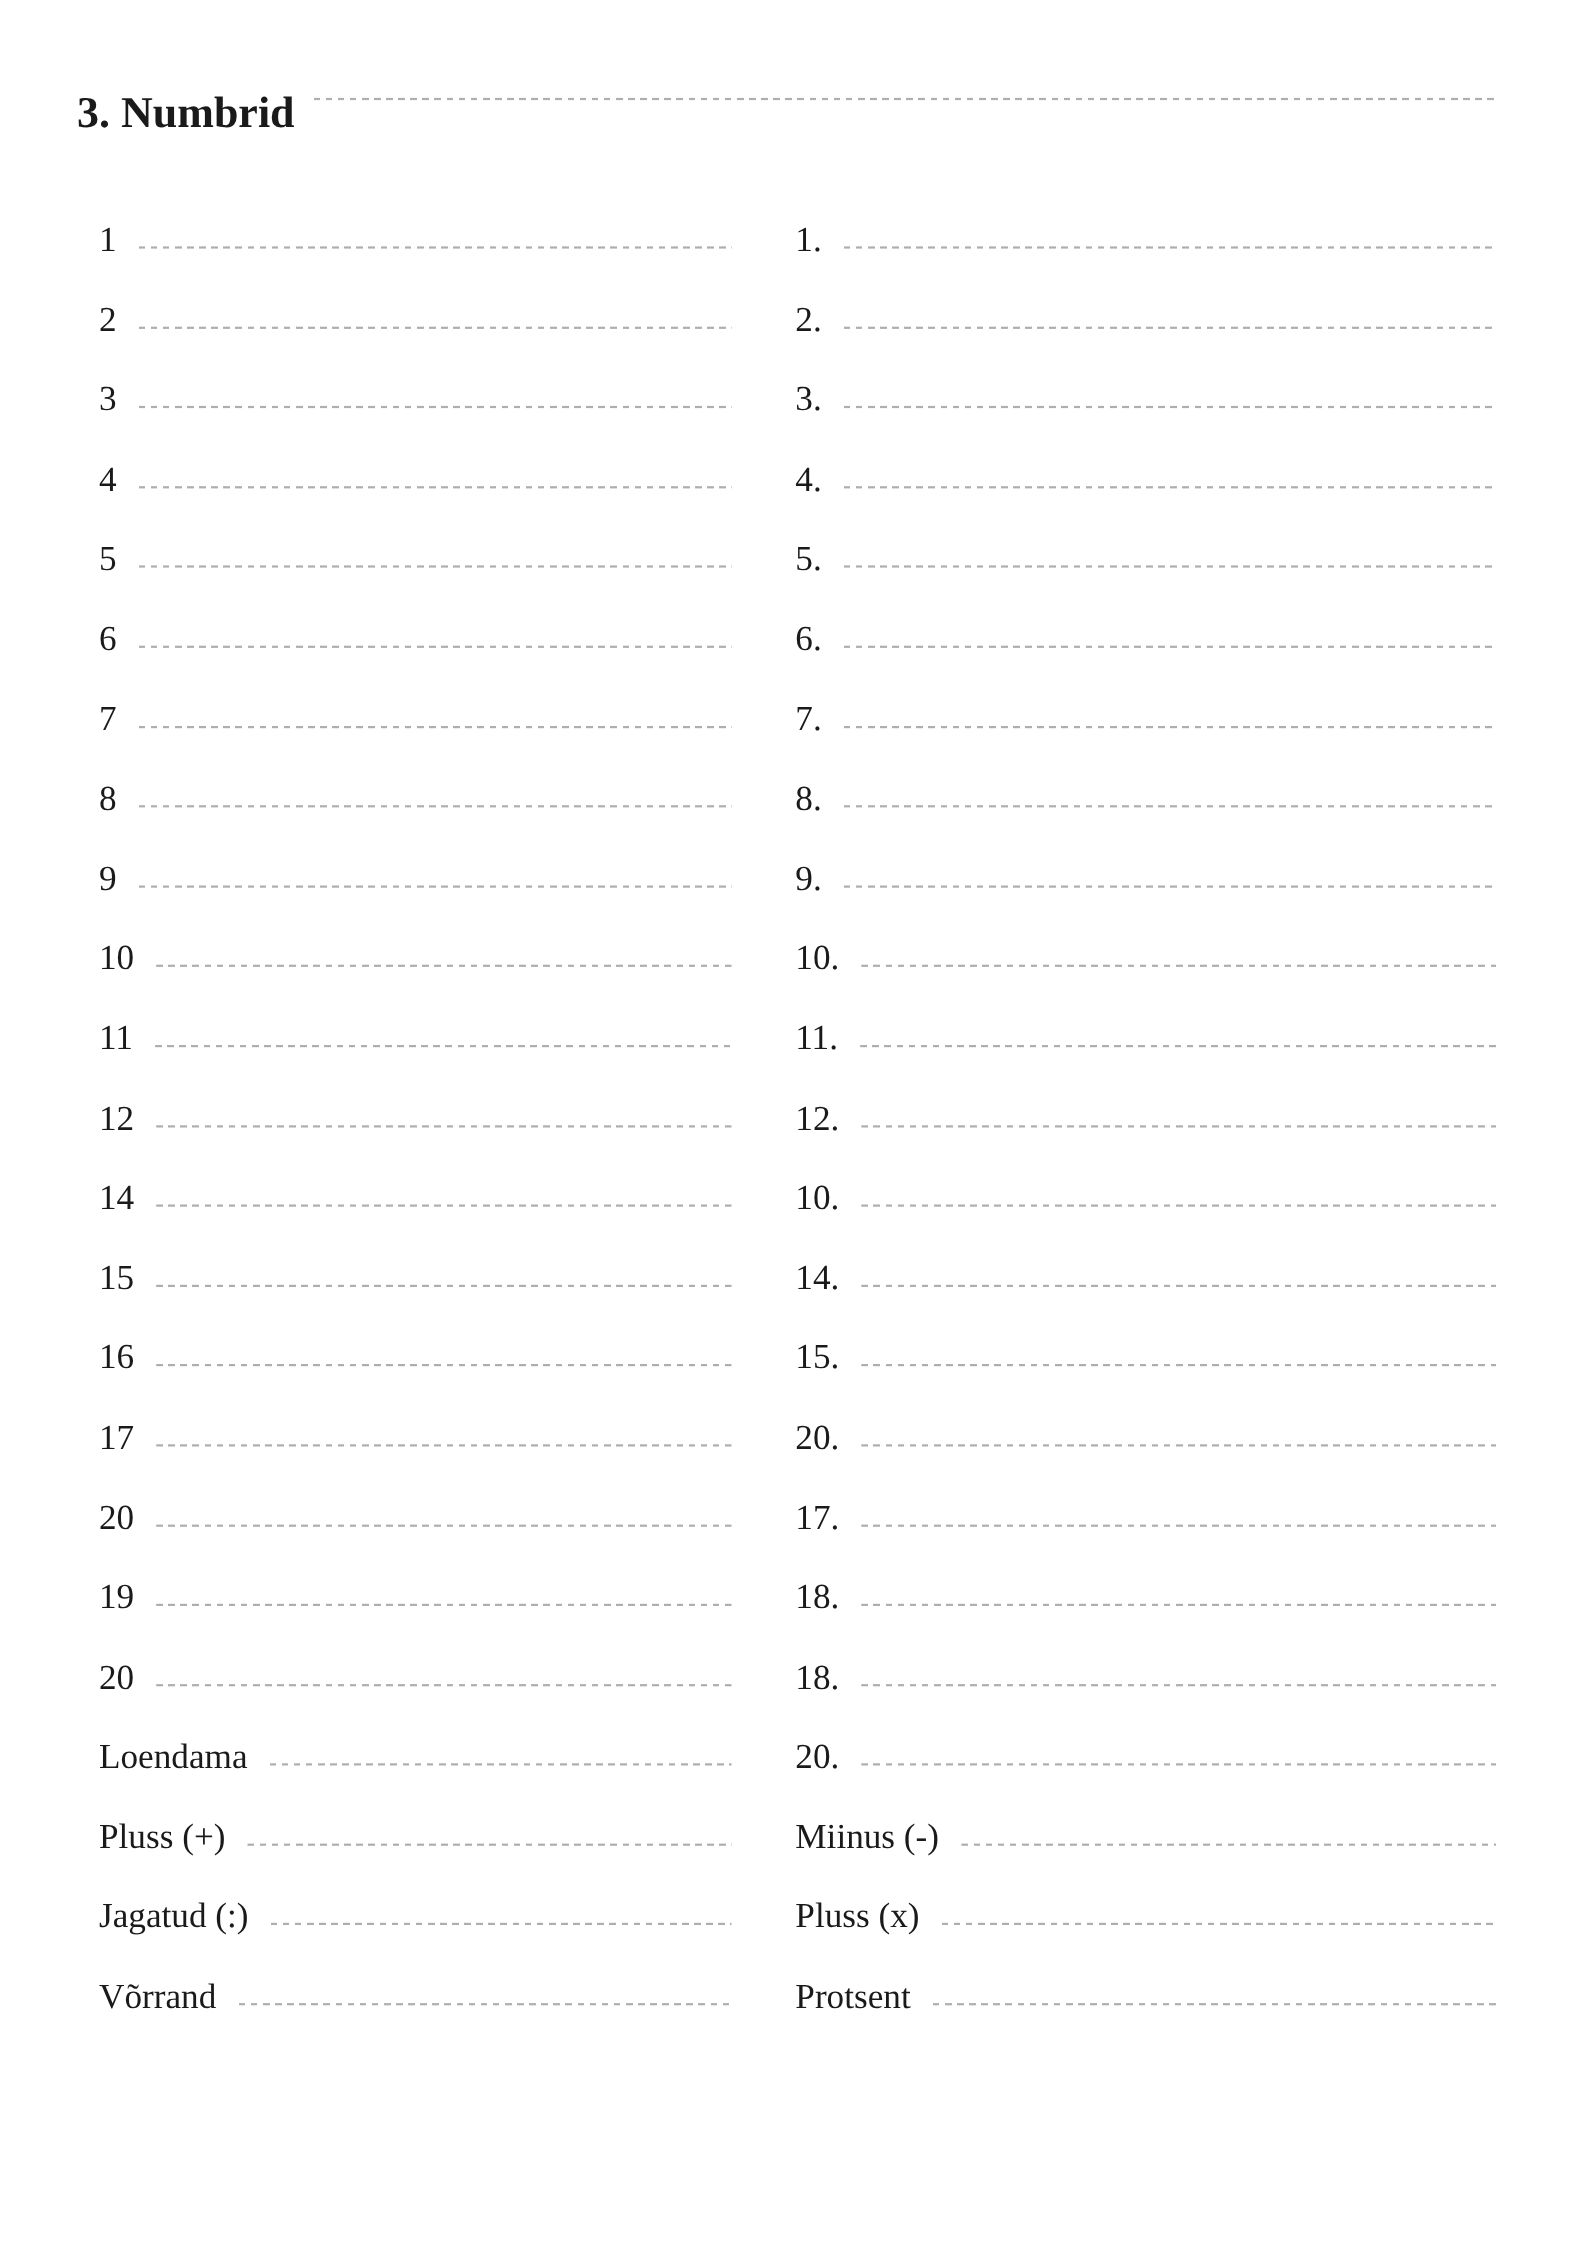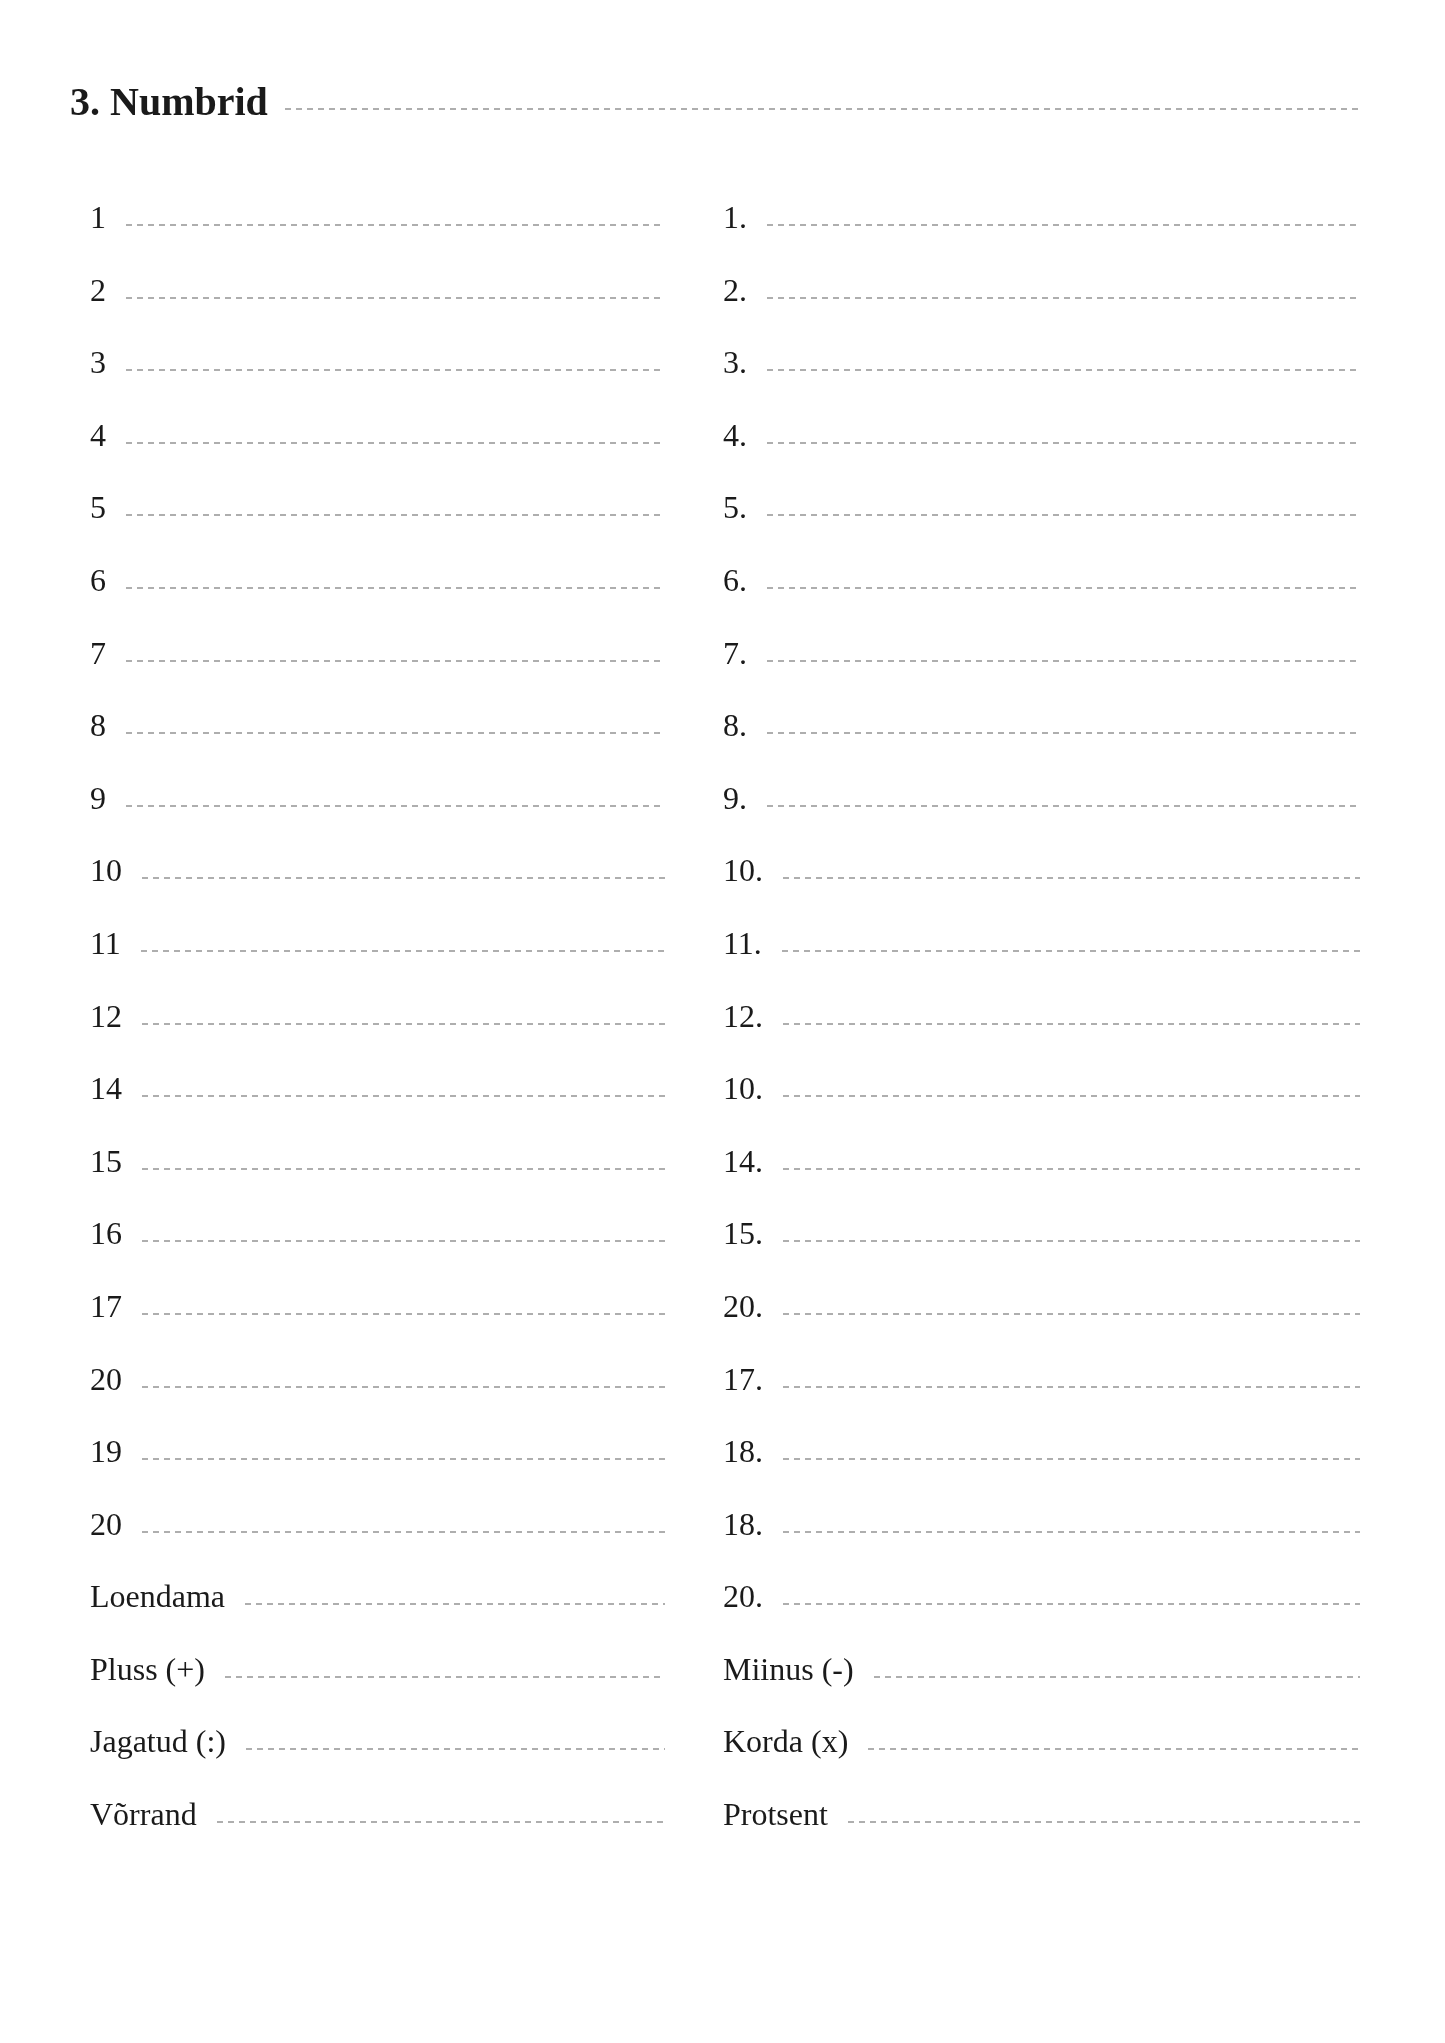--- a/index.html
+++ b/index.html
@@ -19,21 +19,21 @@
   }
   .page{position:absolute;inset:0;}
 
   
   .title-row{
     position:absolute;
     left:70px;
     right:85px;
     top:82px;
     display:flex;
-    align-items:center;
+    align-items:flex-start;
     column-gap:17px;
   }
   .title{
     font-size:40px;
     font-weight:700;
     line-height:1;
     margin:0;
     white-space:nowrap;
   }
 
@@ -315,21 +315,21 @@
           <span class="dline"></span>
         </div>
 
 
         <div class="row">
           <span class="label">Miinus (-)</span>
           <span class="dline"></span>
         </div>
 
         <div class="row">
-          <span class="label">Korda (x)</span>
+          <span class="label">Pluss (x)</span>
           <span class="dline"></span>
         </div>
 
         <div class="row">
           <span class="label">Protsent</span>
           <span class="dline"></span>
         </div>
       </div>
 
   </section>

